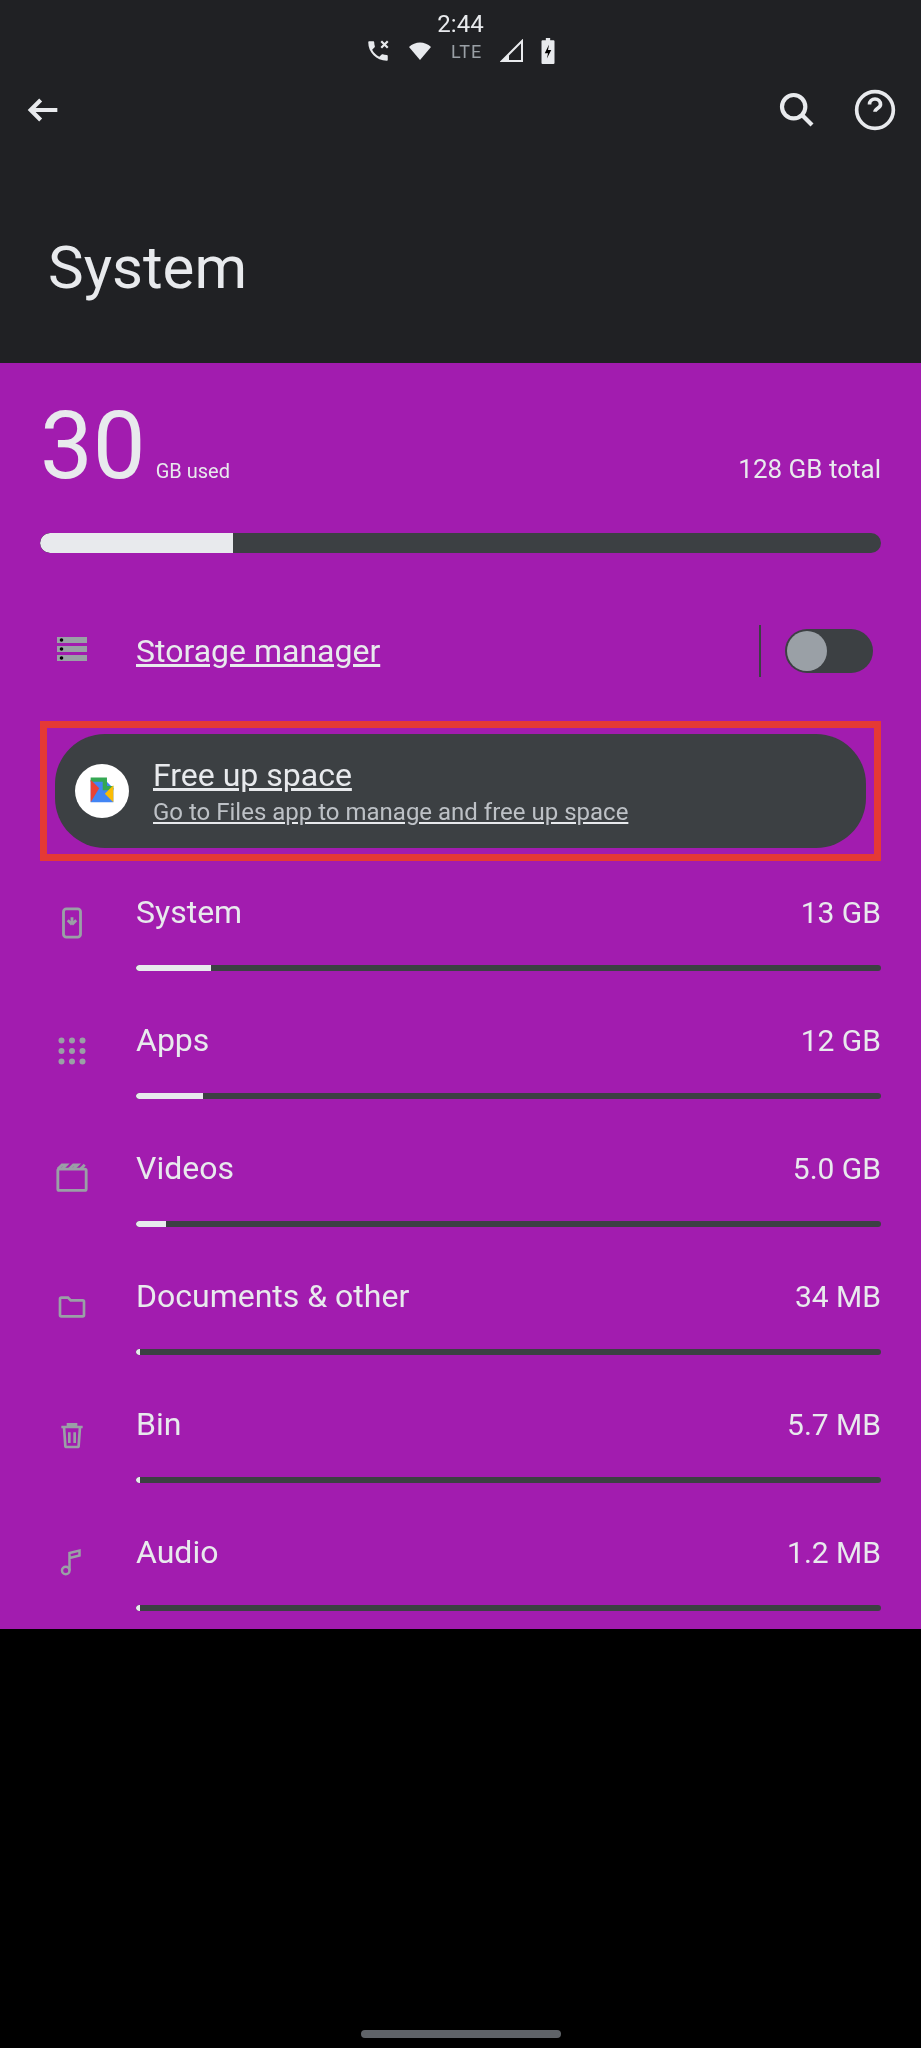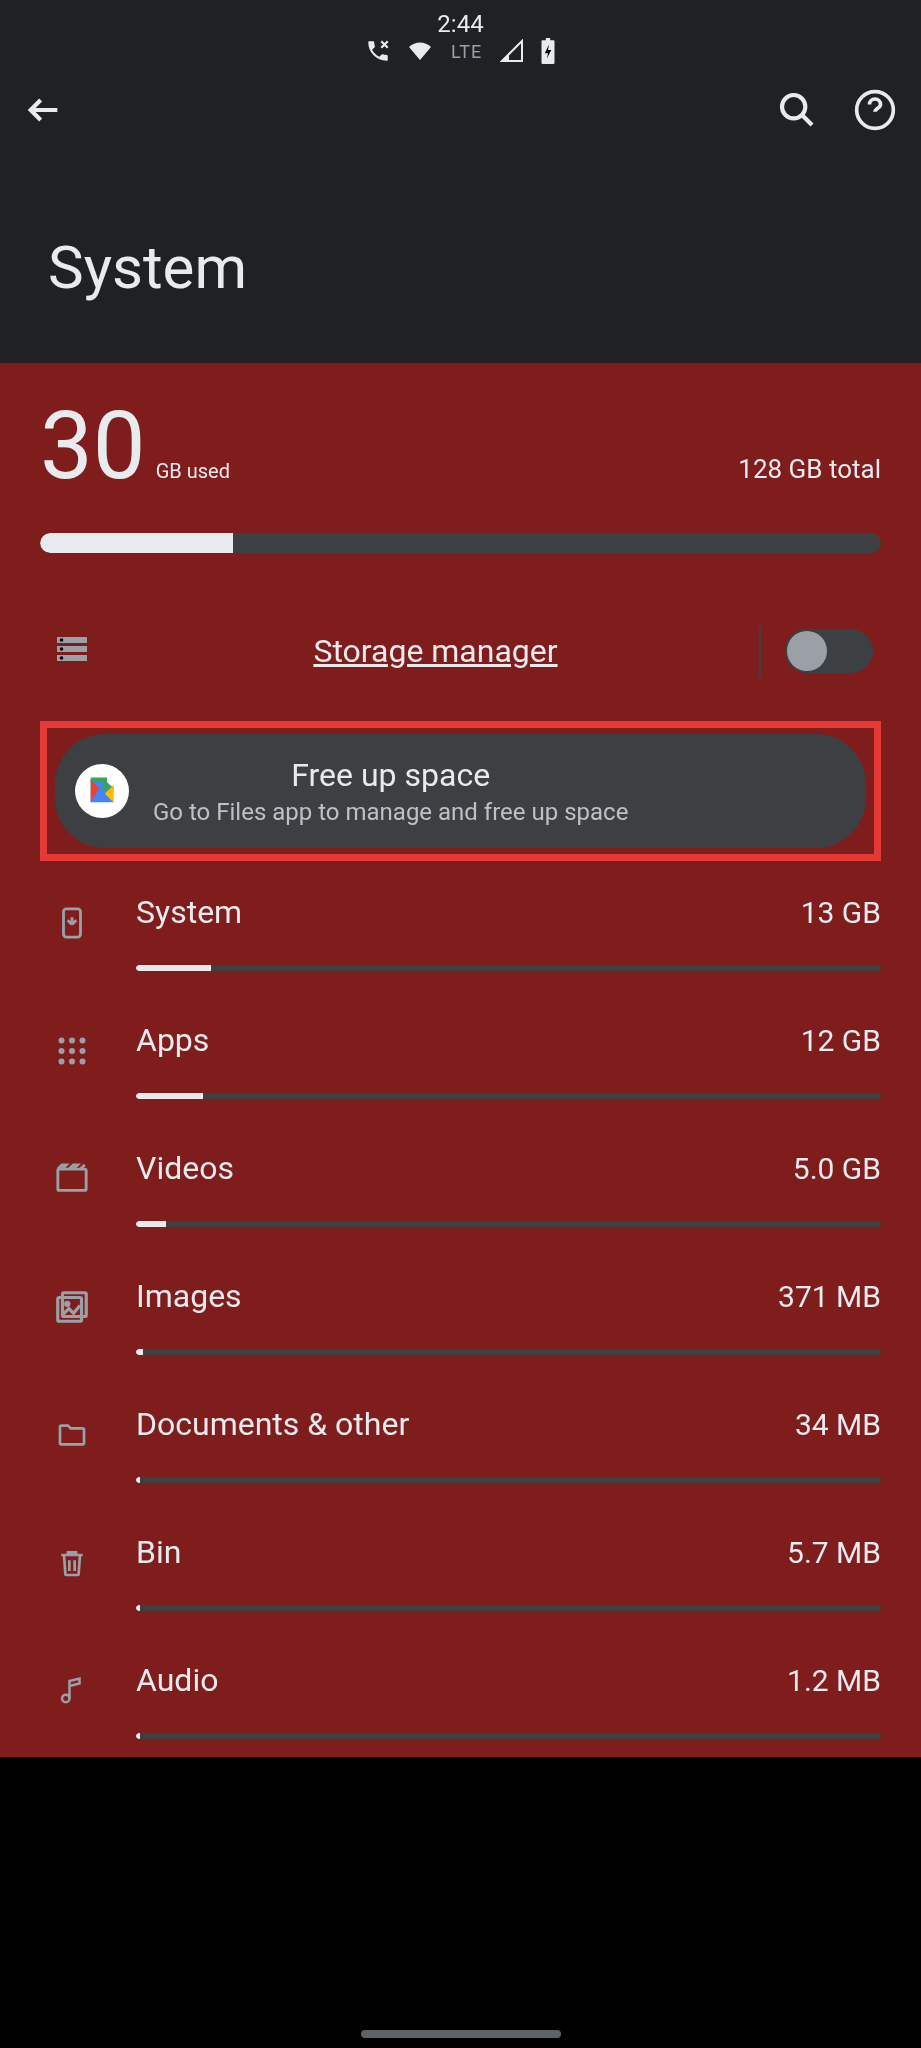--- a/index.html
+++ b/index.html
@@ -38,21 +38,21 @@
     align-items: center;
     height: 100px;
   }
   .header-right { display: flex; align-items: center; gap: 36px; }
   .page-title {
     font-size: 60px;
     font-weight: 400;
     padding: 70px 24px 60px 24px;
     color: #e8eaed;
   }
-  .content { padding: 36px 40px 0 40px; background: #7f1d1d; text-align: center; }
+  .content { padding: 36px 40px 0 40px; background: #a21caf; }
   .usage-line {
     display: flex;
     align-items: baseline;
     justify-content: space-between;
   }
   .usage-left { display: flex; align-items: baseline; gap: 10px; }
   .used-num { font-size: 94px; font-weight: 400; color: #e8eaed; line-height: 1; }
   .used-unit { font-size: 20px; color: #e8eaed; }
   .total { font-size: 26px; color: #e8eaed; }
   .progress-main {
@@ -92,20 +92,21 @@
     padding: 0;
   }
   .free-row {
     background: #3c4043;
     border-radius: 50px;
     margin: 6px 8px;
     padding: 22px 28px 22px 20px;
     display: flex;
     align-items: center;
     gap: 24px;
+    text-decoration: underline;
   }
   .files-icon {
     width: 54px; height: 54px; border-radius: 50%; background: #fff;
     display: flex; align-items: center; justify-content: center;
   }
   .free-title { font-size: 32px; color: #e8eaed; }
   .free-sub { font-size: 24px; color: #bdc1c6; margin-top: 4px; }
   .cat {
     display: flex;
     align-items: flex-start;
@@ -300,39 +301,20 @@
             <span class="cat-label">Videos</span>
             <span class="cat-size">5.0 GB</span>
           </div>
           <div class="cat-bar">
             <div class="cat-bar-fill" style="width:4%"></div>
           </div>
         </div>
       </div>
       <div class="cat">
         <div class="cat-icon">
-          <svg width="38" height="38" viewBox="0 0 24 24" fill="none" stroke="#9aa0a6" stroke-width="2">
-            <rect x="6" y="3" width="15" height="15" rx="1"></rect>
-            <rect x="3" y="6" width="15" height="15" rx="1"></rect>
-            <path d="M6 17l4-4 3 3 4-5"></path>
-            <circle cx="9" cy="10" r="1" fill="#9aa0a6"></circle>
-          </svg>
-        </div>
-        <div class="cat-main">
-          <div class="cat-row">
-            <span class="cat-label">Images</span>
-            <span class="cat-size">371 MB</span>
-          </div>
-          <div class="cat-bar">
-            <div class="cat-bar-fill" style="width:1%"></div>
-          </div>
-        </div>
-      </div>
-      <div class="cat">
-        <div class="cat-icon">
           <svg width="38" height="32" viewBox="0 0 24 24" fill="none" stroke="#9aa0a6" stroke-width="2">
             <path d="M3 6a1 1 0 011-1h5l2 2h9a1 1 0 011 1v10a1 1 0 01-1 1H4a1 1 0 01-1-1V6z"></path>
           </svg>
         </div>
         <div class="cat-main">
           <div class="cat-row">
             <span class="cat-label">Documents &amp; other</span>
             <span class="cat-size">34 MB</span>
           </div>
           <div class="cat-bar">

